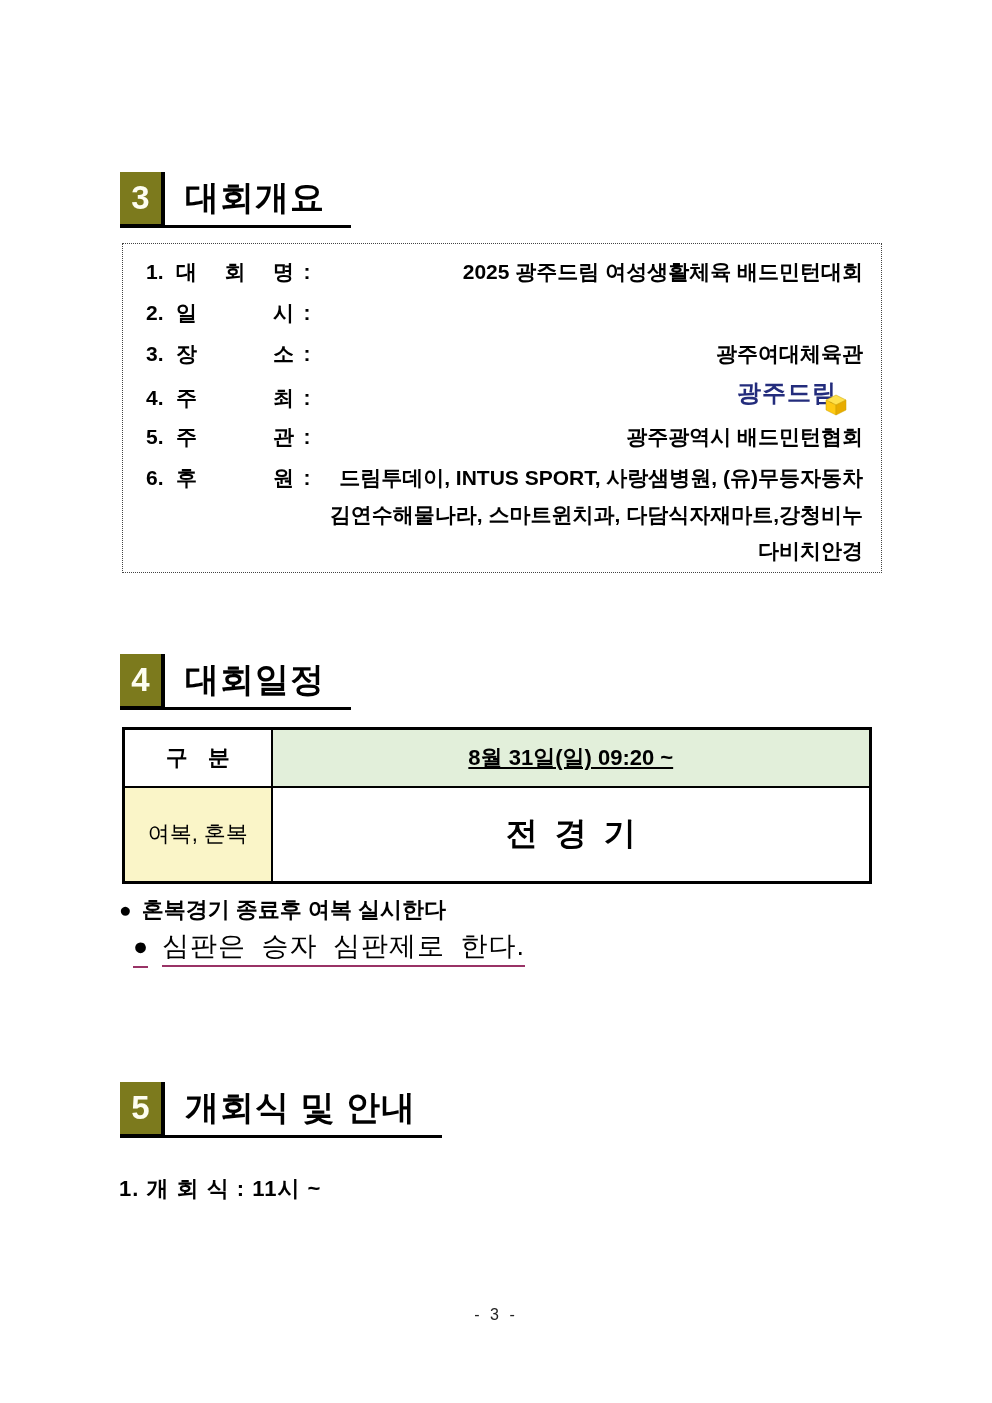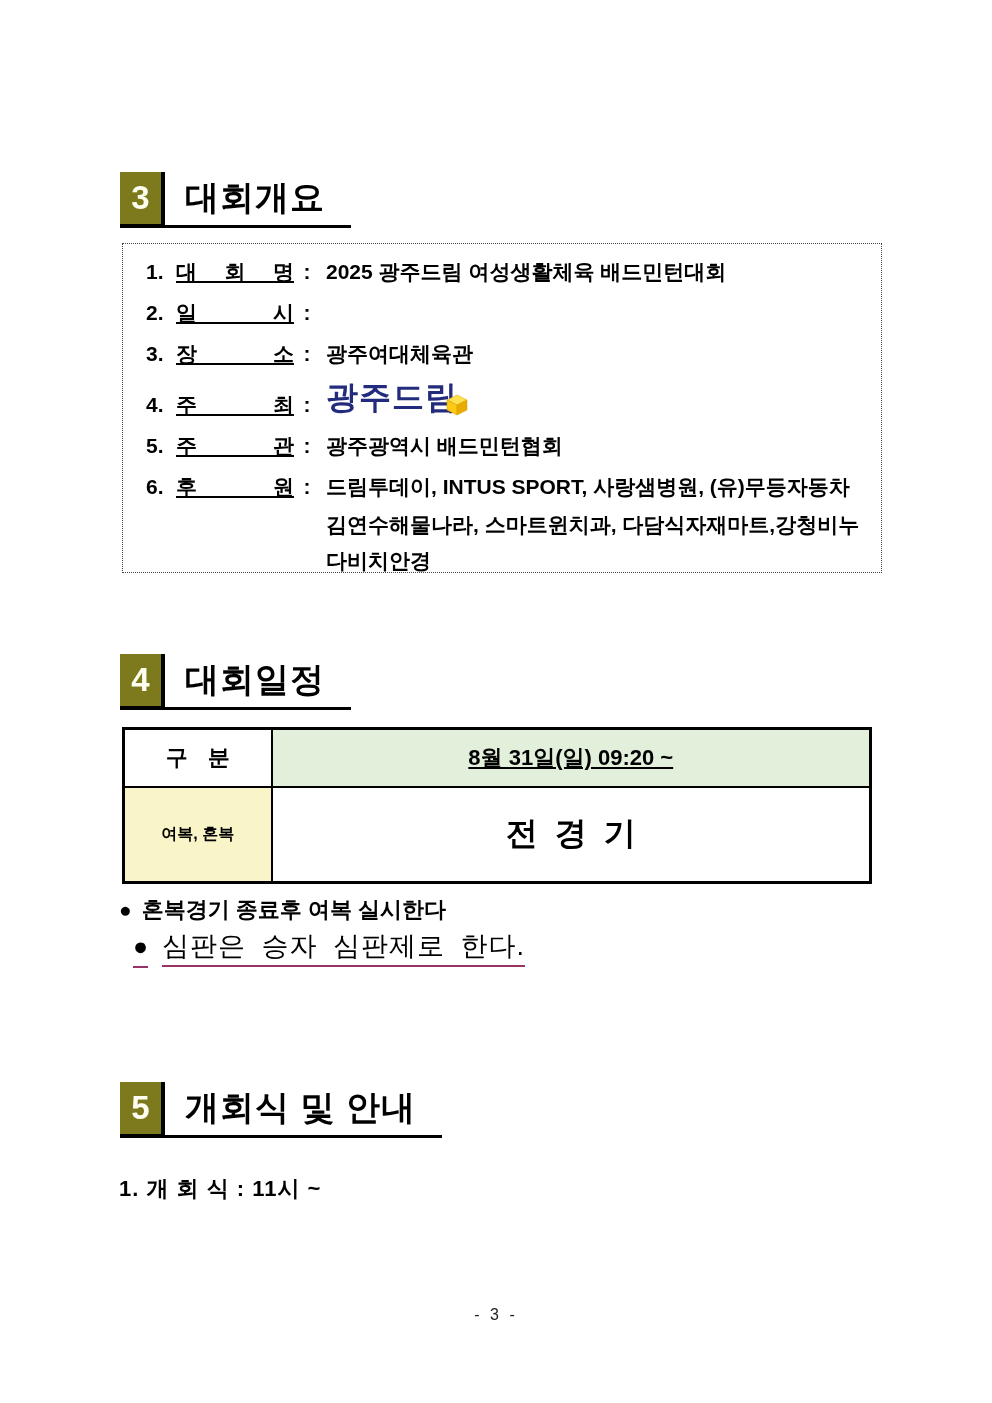--- a/index.html
+++ b/index.html
@@ -31,42 +31,42 @@
     border:1px dotted #444; background:#fff;
     padding:16px 18px 0 23px;
   }
   .ov-row {
     display:grid; grid-template-columns:30px 118px 26px 1fr;
     align-items:baseline;
     font-size:21px; font-weight:bold; margin-bottom:17px; line-height:1.15;
   }
   .ov-row.tall { margin-bottom:14px; }
   .ov-num { }
-  .ov-label { text-align:justify; text-align-last:justify;text-decoration:underline; }
+  .ov-label { text-align:justify; text-align-last:justify; }
   .ov-colon { text-align:center; }
-  .ov-value { padding-left:6px; white-space:nowrap; }
+  .ov-value { padding-left:6px; white-space:nowrap;text-align:right; }
   .ov-cont { margin-top:-4px; margin-bottom:16px; }
 
   
   .logo-wrap { display:inline-flex; align-items:flex-start; position:relative; top:-4px; }
   .logo-text {
-    color:#232C7C; font-size:32px; font-weight:bold; letter-spacing:1px;
+    color:#232C7C; font-size:24px; font-weight:bold; letter-spacing:1px;
     font-family:"Liberation Sans",sans-serif;
   }
   .logo-cube { position:relative; top:14px; left:-14px; }
 
   
   .sched-table {
     position:absolute; left:122px; top:727px; width:750px;
     border-collapse:collapse; border:3px solid #000;
     table-layout:fixed;
   }
   .sched-table td { border:2px solid #000; text-align:center; vertical-align:middle; }
   .col-head { width:148px; }
-  .row-head-cell { background:#FAF5C8; font-size:16px; font-weight:bold; }
+  .row-head-cell { background:#FAF5C8; font-size:22px; font-weight:normal; }
   .date-cell { background:#E2EFDA; font-size:22px; font-weight:bold; }
   .r1 { height:58px;text-decoration:underline; }
   .r2 { height:96px; }
   .jspan { display:inline-block; text-align:justify; text-align-last:justify; }
   .w64 { width:64px; }
   .w130 { width:130px; font-size:32px; }
   .plain-cell { background:#fff; font-weight:bold; }
 
   
   .note1 { position:absolute; left:119px; top:895px; font-size:22px; font-weight:bold; }

